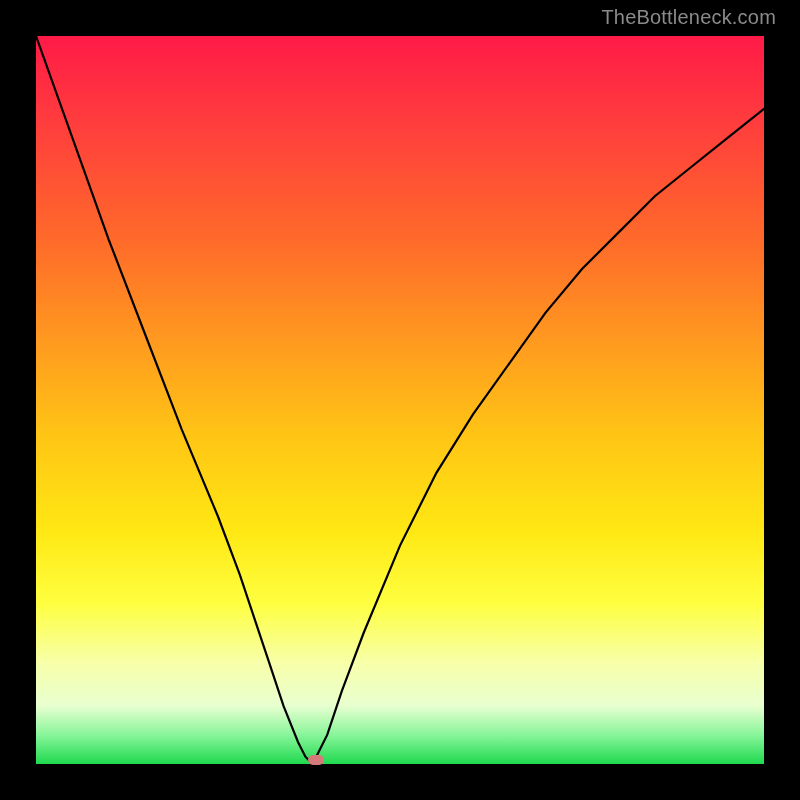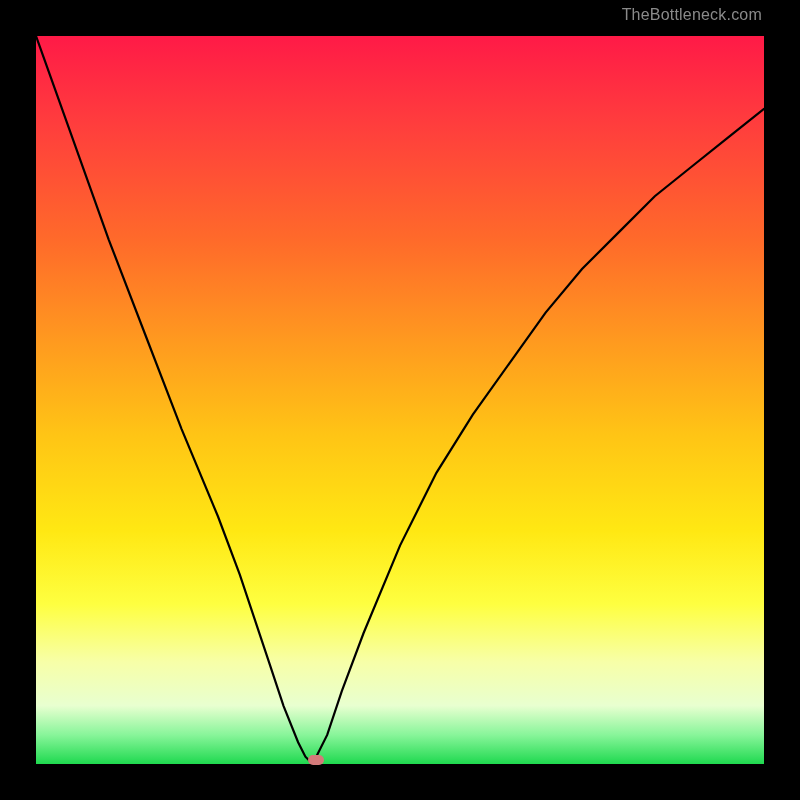--- a/index.html
+++ b/index.html
@@ -50,23 +50,23 @@
     position: absolute;
     width: 16px;
     height: 10px;
     border-radius: 5px;
     background: #d47a7a;
     transform: translate(-50%, -50%);
   }
   .watermark {
     position: absolute;
     top: 6px;
-    right: 38px;
+    right: 24px;
     color: #8a8a8a;
-    font-size: 16px;
+    font-size: 20px;
     font-weight: 500;
     letter-spacing: 0.2px;
     user-select: none;
   }
 </style>
 </head>
 <body>
 
 <div class="frame">
 

